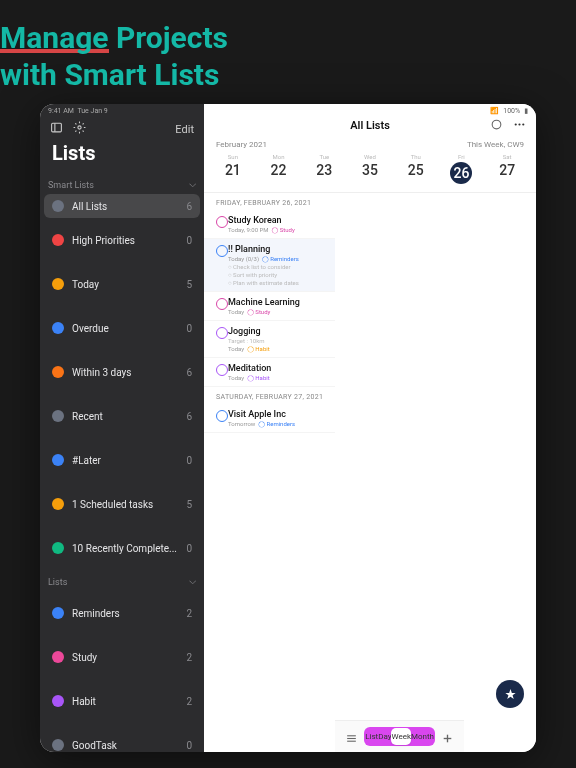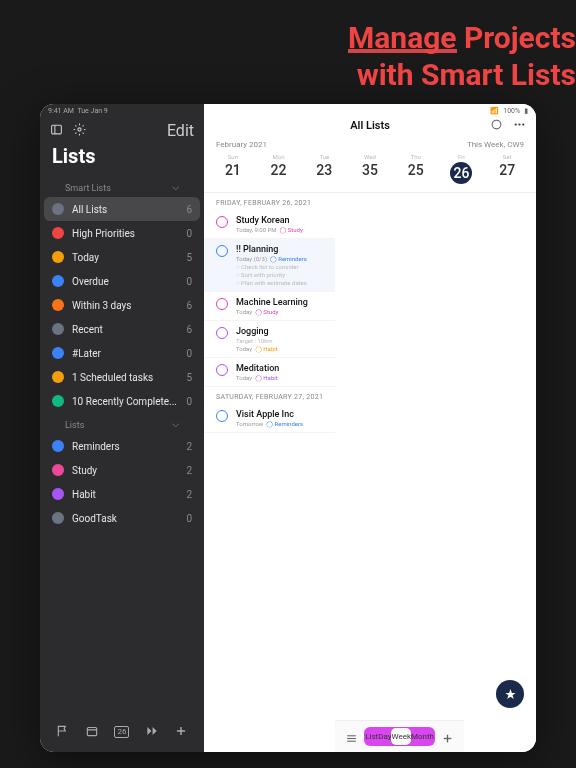--- a/index.html
+++ b/index.html
@@ -1,52 +1,52 @@
 <!DOCTYPE html>
 <html><head>
 <meta charset="utf-8">
 <style>
 *{margin:0;padding:0;box-sizing:border-box;font-family:-apple-system,BlinkMacSystemFont,"Segoe UI",Roboto,sans-serif;-webkit-font-smoothing:antialiased}
 body{background:#1a1a1a;width:576px;height:768px;overflow:hidden;position:relative}
-.promo{position:absolute;top:20px;left:0;right:0;text-align:right;color:#ef4444;z-index:10}
+.promo{position:absolute;top:20px;left:0;right:0;text-align:left;color:#14b8a6;z-index:10}
 .promo .line1{font-size:30px;font-weight:700}
 .promo .line1 .hl{position:relative;display:inline-block}
 .promo .line1 .hl::after{content:"";position:absolute;left:0;right:0;bottom:2px;height:4px;background:#d64545;z-index:-1}
 .promo .line2{font-size:30px;font-weight:700;margin-top:2px}
 .device{position:absolute;top:104px;left:40px;width:496px;height:648px;background:#fff;border-radius:14px;overflow:hidden;display:flex;box-shadow:0 8px 40px rgba(0,0,0,.5)}
 .sidebar{width:164px;background:#2c2c2e;color:#e5e5e7;display:flex;flex-direction:column}
 .status-bar{display:flex;justify-content:space-between;align-items:center;font-size:7px;color:#aaa;padding:3px 8px 0}
-.sb-toolbar{display:flex;align-items:center;justify-content:space-between;padding:6px 10px 2px;font-size:16px;color:#ccc}
+.sb-toolbar{display:flex;align-items:center;justify-content:space-between;padding:6px 10px 2px;font-size:11px;color:#ccc}
 .sb-toolbar .left{display:flex;gap:10px;align-items:center}
 .sb-toolbar .left svg{width:13px;height:13px}
 .sb-title{font-size:20px;font-weight:700;color:#fff;padding:2px 12px 8px}
-.sec-head{display:flex;justify-content:space-between;align-items:center;padding:6px 25px 4px;font-size:9px;color:#8a8a8e}
+.sec-head{display:flex;justify-content:space-between;align-items:center;padding:6px 8px 4px;font-size:9px;color:#8a8a8e}
 .sec-head .chev{font-size:9px}
 .list-items{display:flex;flex-direction:column}
-.li-row{display:flex;align-items:center;padding:6px 12px;font-size:10px;color:#e5e5e7;gap:8px;cursor:pointer}
+.li-row{display:flex;align-items:center;padding:16px 12px;font-size:10px;color:#e5e5e7;gap:8px;cursor:pointer}
 .li-row.active{background:#48484a;border-radius:6px;margin:0 4px;padding:6px 8px}
 .li-row .dot{width:12px;height:12px;border-radius:50%;flex-shrink:0;display:flex;align-items:center;justify-content:center}
 .li-row .label{flex:1;white-space:nowrap;overflow:hidden;text-overflow:ellipsis}
 .li-row .count{font-size:10px;color:#8a8a8e}
 .sb-bottom{margin-top:auto;display:flex;justify-content:space-around;align-items:center;padding:10px 8px;color:#aaa}
 .sb-bottom svg,.sb-bottom .ic{width:14px;height:14px}
 .main{flex:1;background:#fff;display:flex;flex-direction:column}
 .main-status{display:flex;justify-content:flex-end;align-items:center;gap:4px;font-size:7px;color:#666;padding:3px 8px 0}
 .main-top{display:flex;align-items:center;justify-content:center;position:relative;padding:4px 10px}
 .main-title{font-size:11px;font-weight:600;color:#111}
 .main-top .right{position:absolute;right:10px;display:flex;gap:10px;align-items:center}
 .main-top .right svg{width:13px;height:13px}
 .sub-head{display:flex;justify-content:space-between;padding:4px 12px 0;font-size:8px;color:#888}
 .week{display:flex;padding:2px 6px 6px;border-bottom:1px solid #eee}
 .day{flex:1;text-align:center;padding:2px 0}
 .day .dow{font-size:6px;color:#bbb}
 .day .num{font-size:14px;font-weight:500;color:#333;margin-top:2px}
 .day.today .num{background:#1a2a4a;color:#fff;border-radius:50%;width:22px;height:22px;line-height:22px;display:inline-block}
 .date-head{font-size:7px;color:#888;padding:6px 12px 3px;letter-spacing:.3px}
-.task{display:flex;gap:8px;padding:5px 12px;border-bottom:1px solid #f4f4f4}
+.task{display:flex;padding:5px 12px;border-bottom:1px solid #f4f4f4}
 .task .circ{width:12px;height:12px;border-radius:50%;border:1.5px solid #d946a8;flex-shrink:0;margin-top:1px}
 .task .circ.blue{border-color:#3b82f6}
 .task .circ.purple{border-color:#a855f7}
 .task .body{display:flex;flex-direction:column;gap:1px}
 .task .title{font-size:9px;font-weight:500;color:#111}
 .task .meta{font-size:6px;color:#999}
 .task .meta .tag{color:#d946a8}
 .task .meta .tag.blue{color:#3b82f6}
 .task .meta .tag.orange{color:#f59e0b}
 .task .meta .tag.purple{color:#a855f7}

